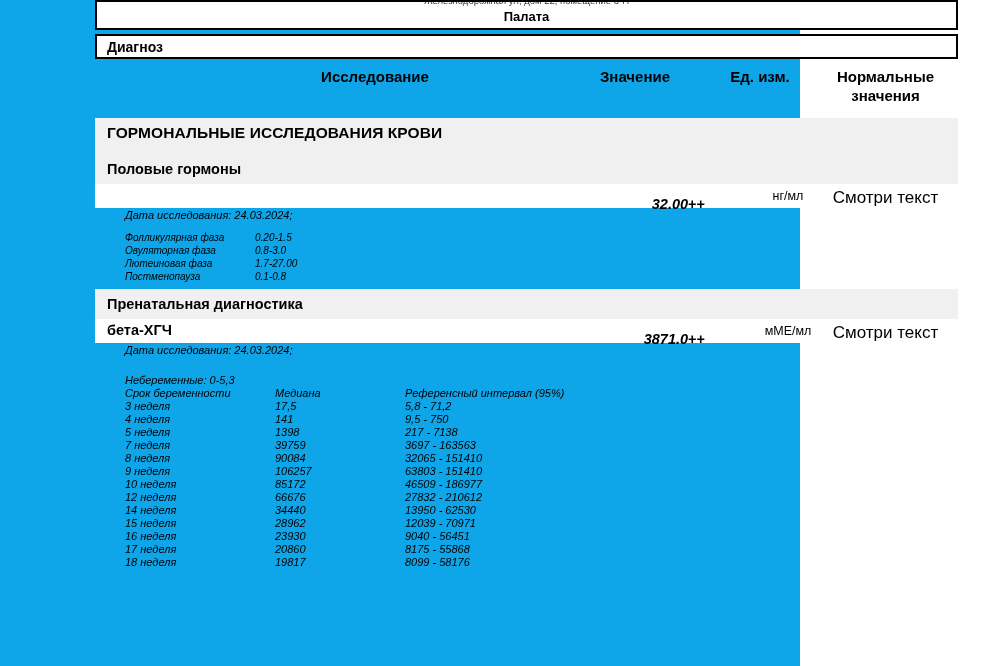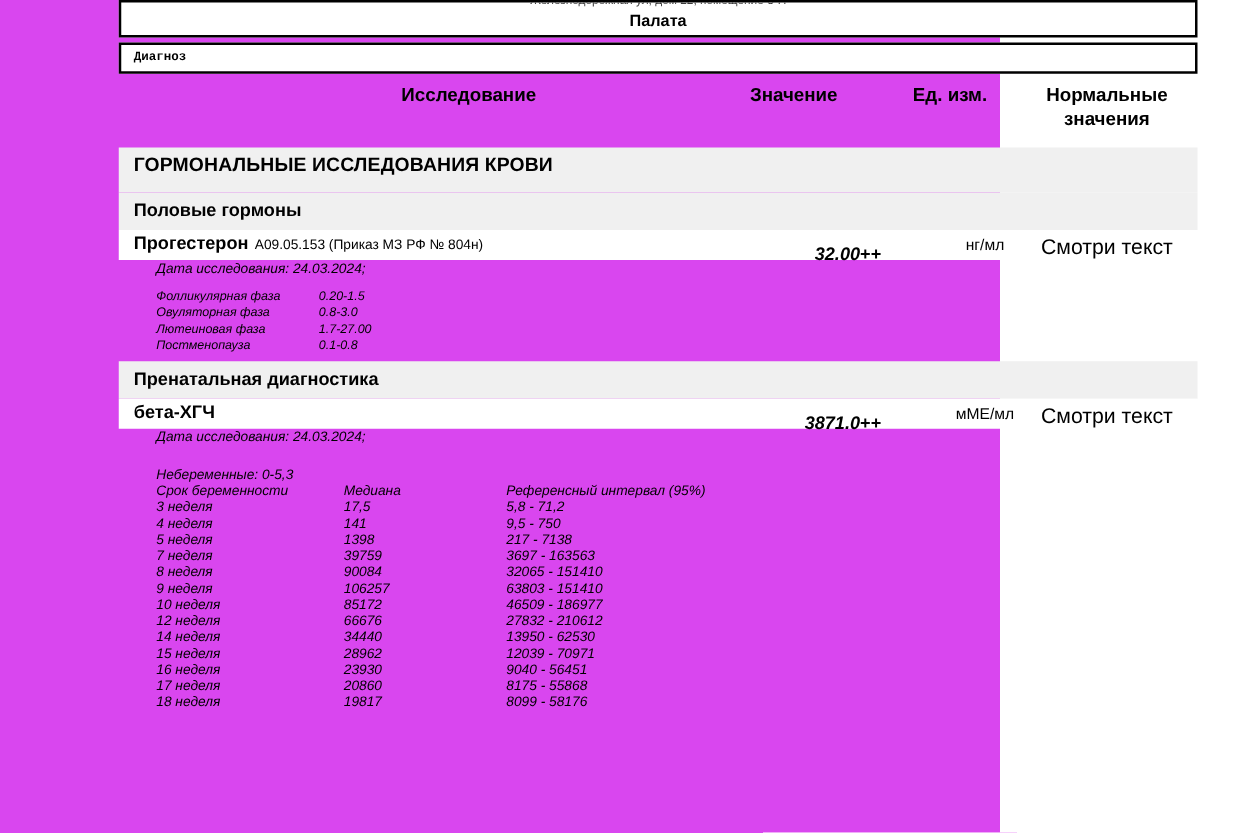--- a/index.html
+++ b/index.html
@@ -8,21 +8,21 @@
     width: 1000px; height: 666px;
     background: #ffffff;
     font-family: "Liberation Sans", sans-serif;
     color: #000000;
     overflow: hidden;
   }
   #page {
     position: relative;
     width: 800px;
     height: 666px;
-    background: #d946ef;
+    background: #0ea5e9;
   }
 
   
   .hdr-zone {
     position: absolute;
     left: 95px;
     top: 0px;
     width: 863px;
   }
   .hdr-box {
@@ -54,23 +54,22 @@
     font-weight: bold;
   }
   .hdr-gap { height: 4px; }
   .hdr-box-2 {
     height: 25px;
     display: flex;
     align-items: center;
     padding-left: 10px;
   }
   .diagnoz {
-    font-size: 10px;
-    font-weight: bold;
-    font-family: Liberation Mono, monospace;
+    font-size: 14px;
+    font-weight: bold;
   }
 
   
   .colhdr {
     position: absolute;
     left: 95px;
     top: 62px;
     width: 863px;
     height: 48px;
   }
@@ -237,23 +236,20 @@
 
     <div class="band">
       <span class="band-major">ГОРМОНАЛЬНЫЕ ИССЛЕДОВАНИЯ КРОВИ</span>
     </div>
     <div class="band-spacer"></div>
     <div class="band">
       <span class="band-minor">Половые гормоны</span>
     </div>
 
     <div class="result-row">
-      <div class="rr-name">
-        <span>Прогестерон</span><span class="rr-code">A09.05.153 (Приказ МЗ РФ № 804н)</span>
-      </div>
       <div class="rr-value">
         <span>32.00</span><span class="pp">++</span>
       </div>
       <div class="rr-unit">нг/мл</div>
       <div class="rr-norm">Смотри текст</div>
     </div>
     <div class="rr-date">Дата исследования: 24.03.2024;</div>
 
     <div class="detail-block">
       <table class="phase-tbl">

